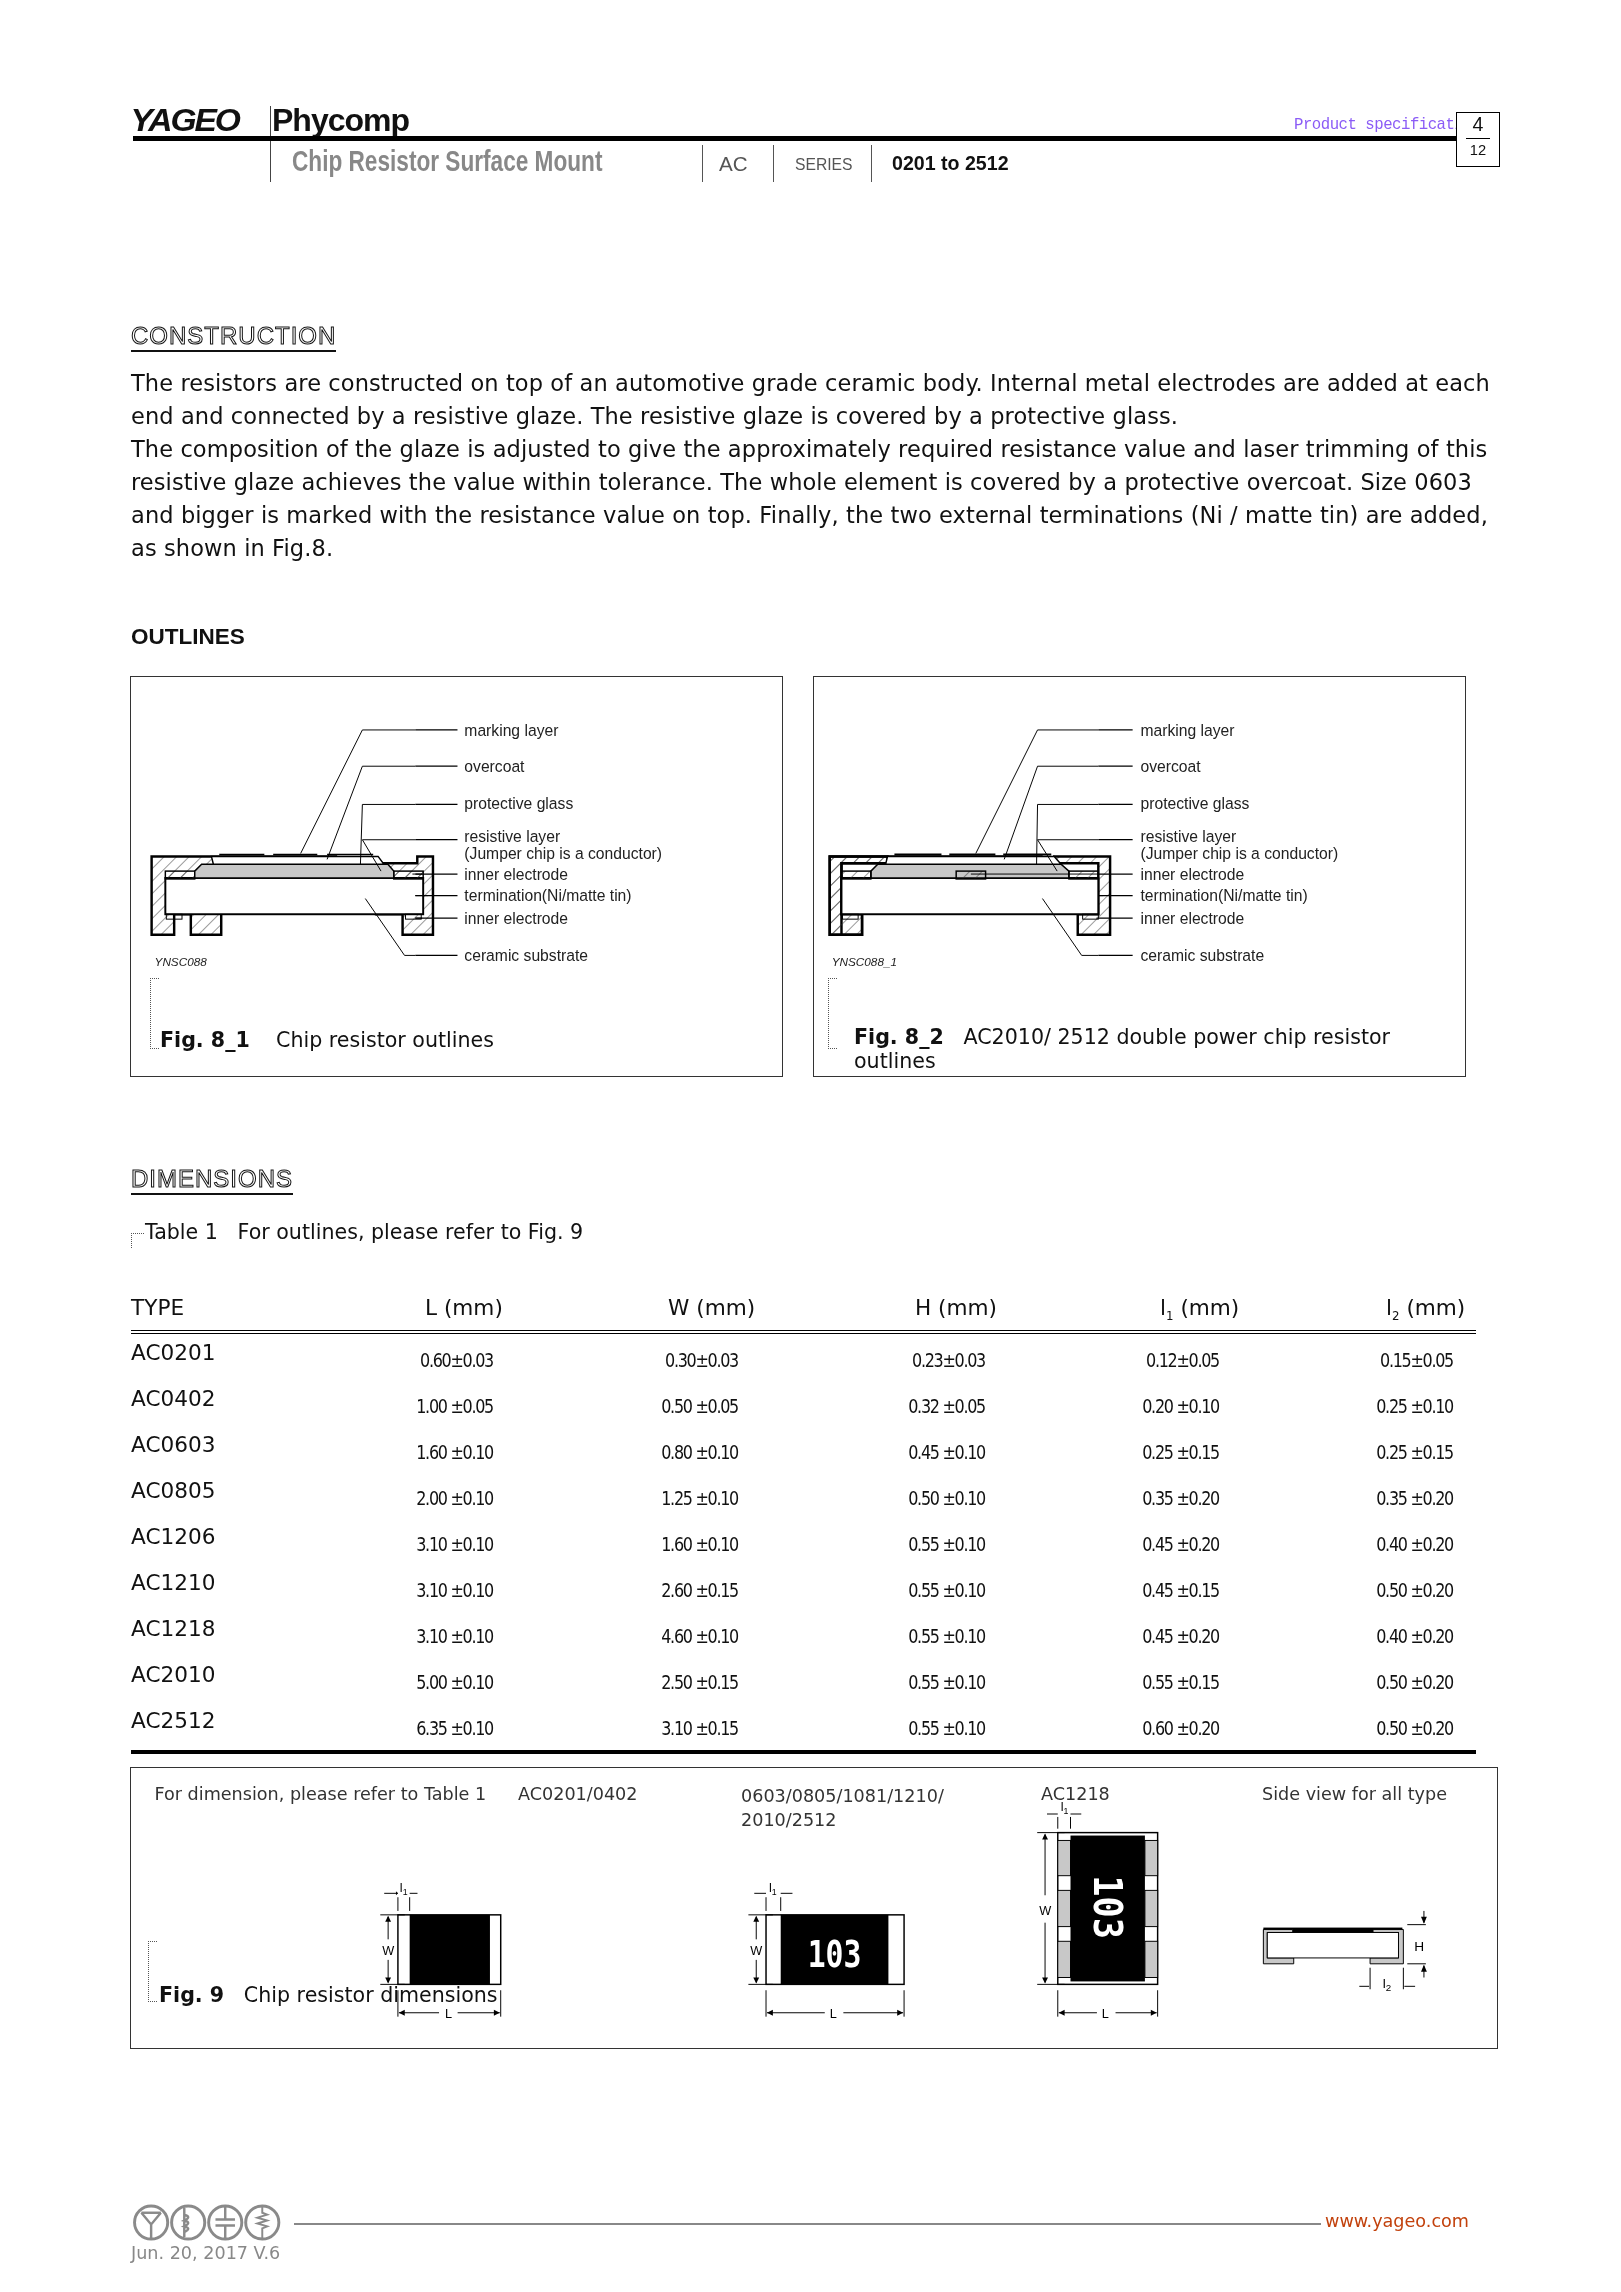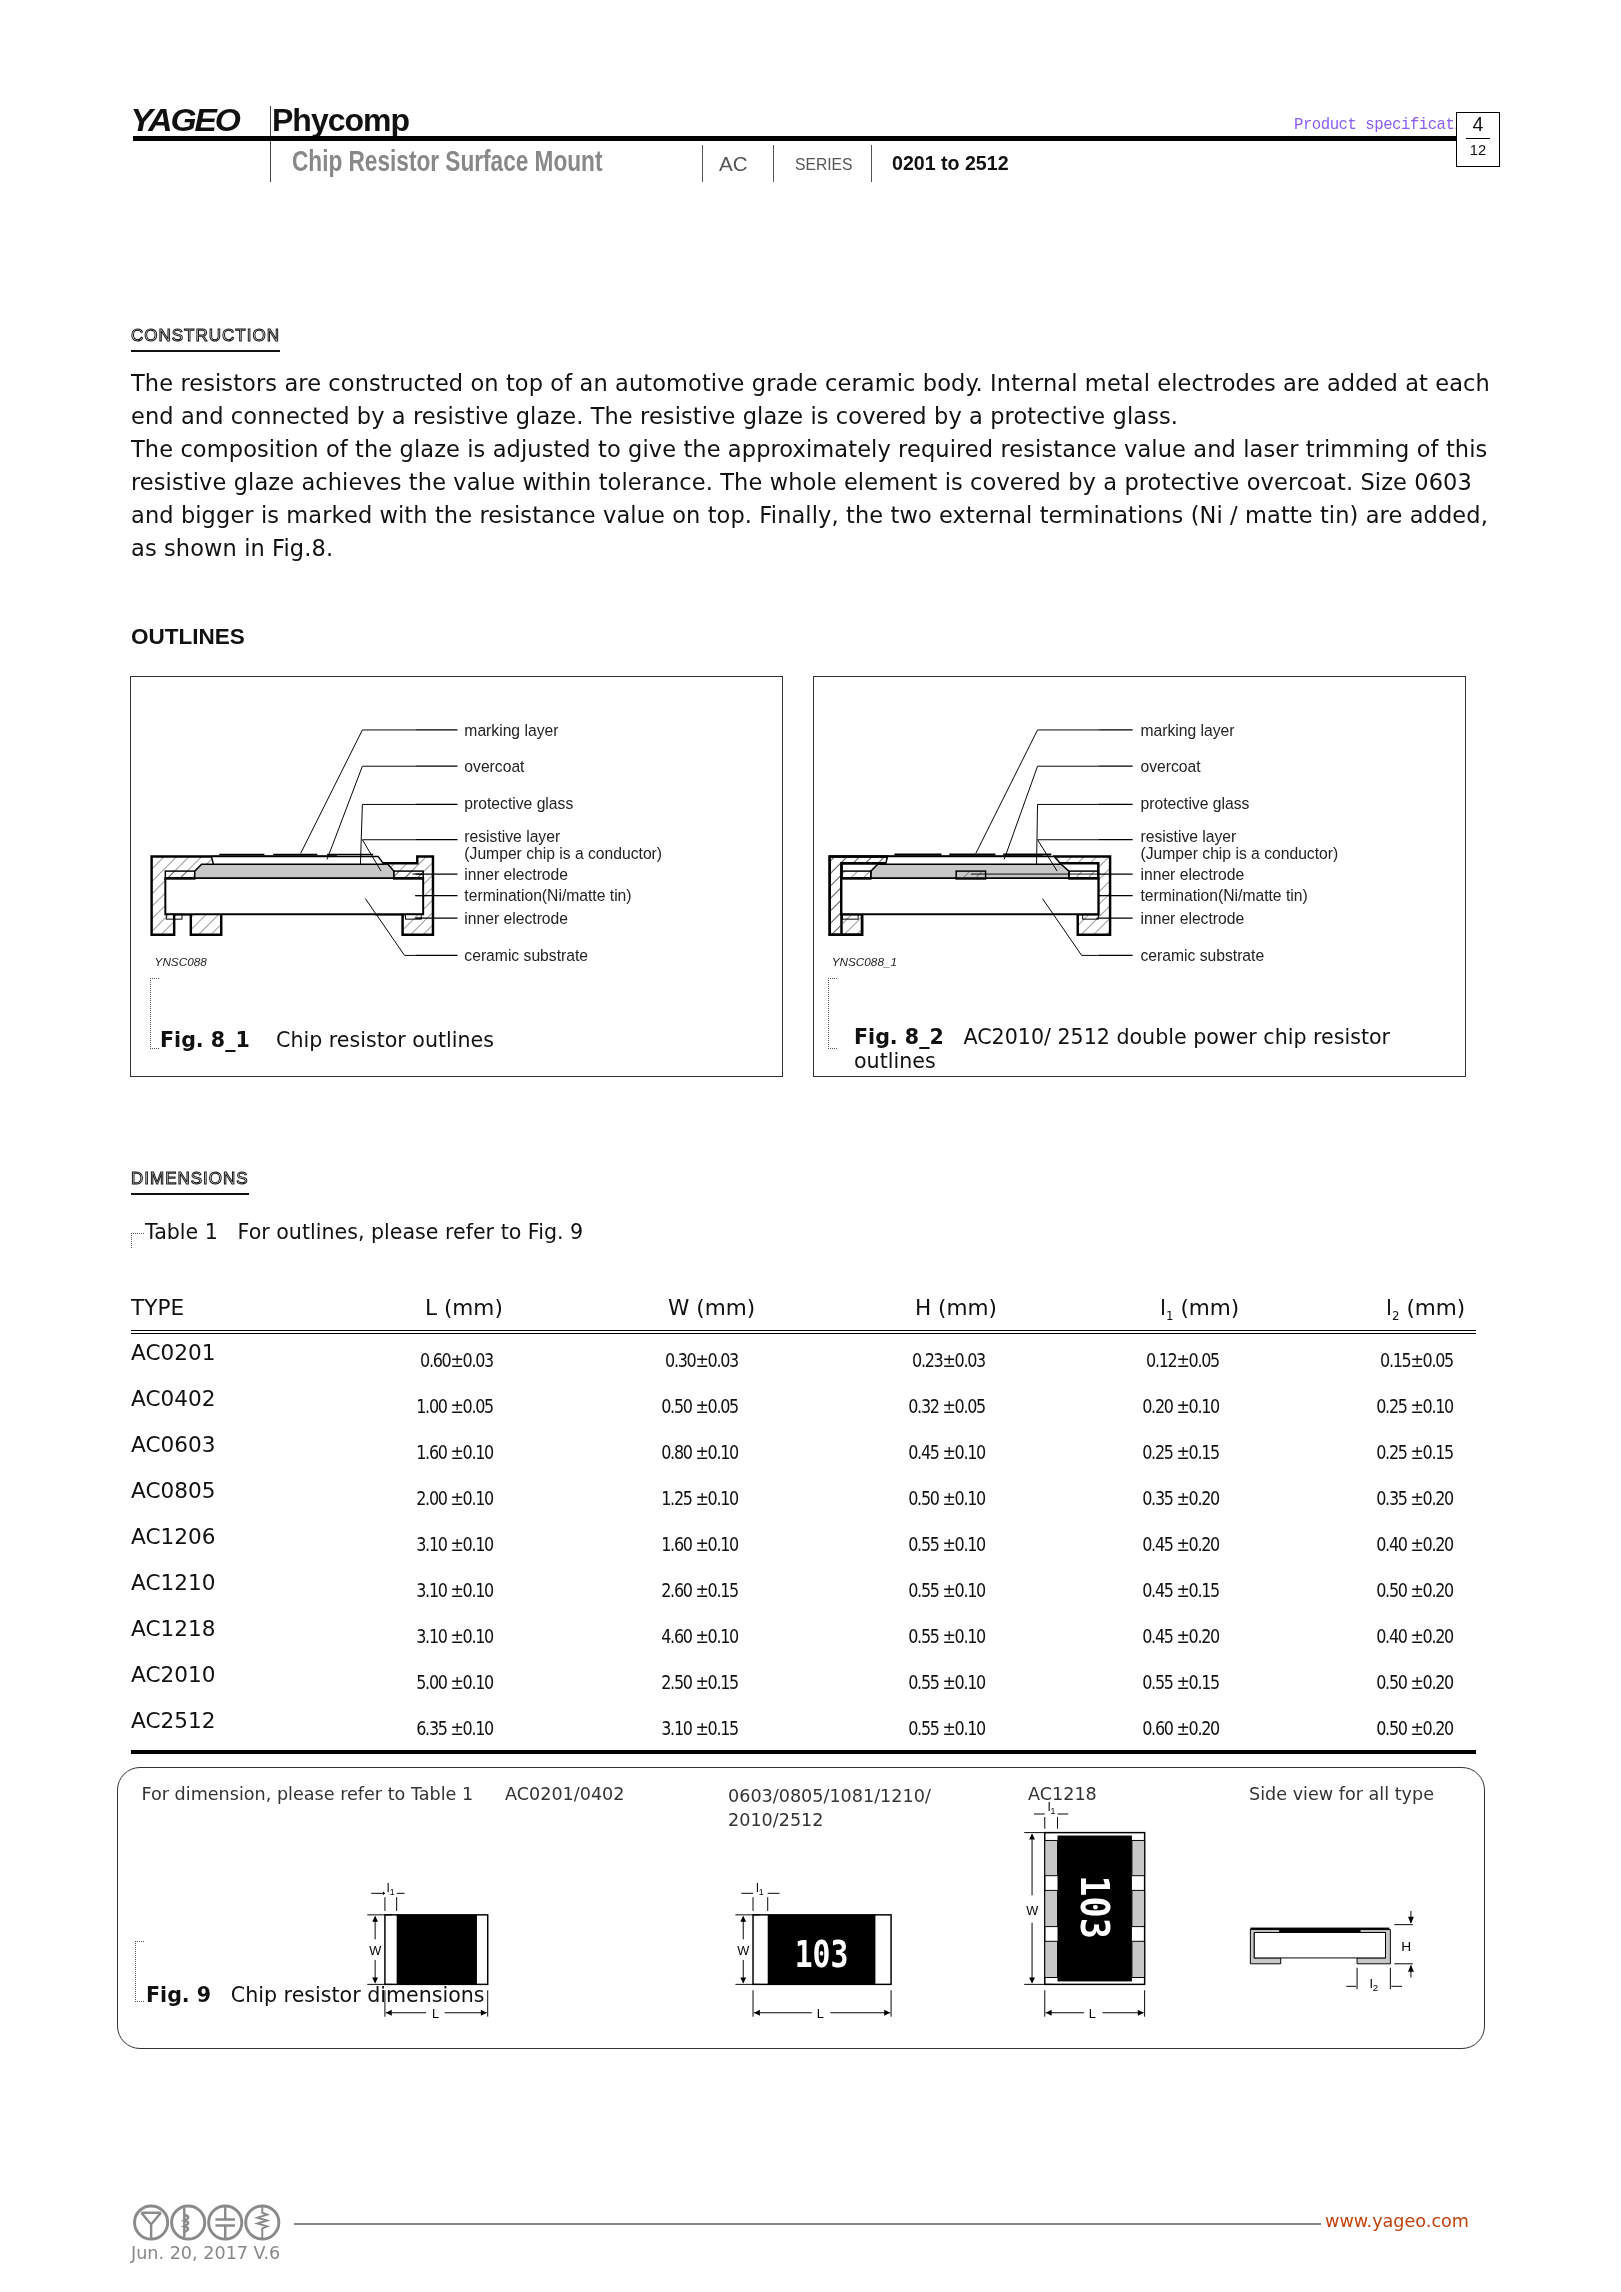--- a/index.html
+++ b/index.html
@@ -16,21 +16,21 @@
   .hdr-ac { left:719px; top:152px; font-family:"Liberation Sans", sans-serif; font-size:20.6px; color:#555; }
   .hdr-series { left:795px; top:156px; font-family:"Liberation Sans", sans-serif; font-size:15.7px; color:#555; }
   .hdr-range { left:892px; top:152px; font-family:"Liberation Sans", sans-serif; font-size:19.6px; font-weight:bold; }
   .hdr-prodspec { left:1294px; top:116px; font-family:Liberation Mono, monospace; font-size:15.7px; color:#8b5cf6; letter-spacing:-0.5px; }
   .pagebox { left:1456px; top:112px; width:42px; height:53px; border:1.5px solid #000; background:#fff; text-align:center; font-family:"Liberation Sans", sans-serif; }
   .pagebox .pg { font-size:19.6px; line-height:23.5px; }
   .pagebox .pgline { width:24.5px; height:1.5px; background:#000; margin:1px auto 2px; }
   .pagebox .tot { font-size:14.7px; line-height:19.6px; }
 
   
-  .sec-outline { font-family:"Liberation Sans", sans-serif; font-size:17px; color:#fff; -webkit-text-stroke:1px #111; letter-spacing:1px; border-bottom:2.9px solid #111; line-height:25.5px; padding-bottom:1px; }
+  .sec-outline { font-family:"Liberation Sans", sans-serif; font-size:24px; color:#fff; -webkit-text-stroke:1px #111; letter-spacing:1px; border-bottom:2.9px solid #111; line-height:25.5px; padding-bottom:1px; }
   .body-text { left:131px; top:367px; width:1372px; font-family:"DejaVu Sans", sans-serif; font-size:22.5px; line-height:33px; letter-spacing:0.1px; }
   .body-text p { margin:0; }
   .outlines-h { left:131px; top:624px; font-family:"Liberation Sans", sans-serif; font-weight:bold; font-size:22.5px; }
 
   
   .figbox { border:1.5px solid #333; background:#fff; }
   .fig-label { font-family:"DejaVu Sans", sans-serif; font-size:20.6px; }
   .fig-label b { font-weight:bold; }
   .fig-bracket { border-left:1px dotted #555; border-top:1px dotted #555; border-bottom:1px dotted #555; }
   .diag-label { font-family:"Liberation Sans", sans-serif; font-size:16px; fill:#222; }
@@ -288,21 +288,21 @@
         <span class="val" style="left: 225px;">6.35 ±0.10</span>
         <span class="val" style="left: 470px;">3.10 ±0.15</span>
         <span class="val" style="left: 717px;">0.55 ±0.10</span>
         <span class="val" style="left: 951px;">0.60 ±0.20</span>
         <span class="val" style="left: 1185px;">0.50 ±0.20</span>
       </div>
     </div>
   <div class="bottom"></div>
 </div>
 
-<div class="abs figbox" style="left:117px; top:1767px; width:1366px; height:280px;border-radius:23px;">
+<div class="abs figbox" style="left:130px; top:1767px; width:1366px; height:280px;">
   <div class="abs" style="left:23.5px; top:15.7px; font-size:17.6px; color:#333;">For dimension, please refer to Table 1</div>
   <div class="abs" style="left:387px; top:15.7px; font-size:17.6px; color:#333;">AC0201/0402</div>
   <div class="abs" style="left:610px; top:15.7px; font-size:17.6px; color:#333; line-height:24.5px;">
     <div>0603/0805/1081/1210/</div>
     <div>2010/2512</div>
   </div>
   <div class="abs" style="left:910px; top:15.7px; font-size:17.6px; color:#333;">AC1218</div>
   <div class="abs" style="left:1131px; top:15.7px; font-size:17.6px; color:#333;">Side view for all type</div>
 
   <div class="abs fig-bracket" style="left:16.7px; top:173px; width:8.8px; height:59px;"></div>

